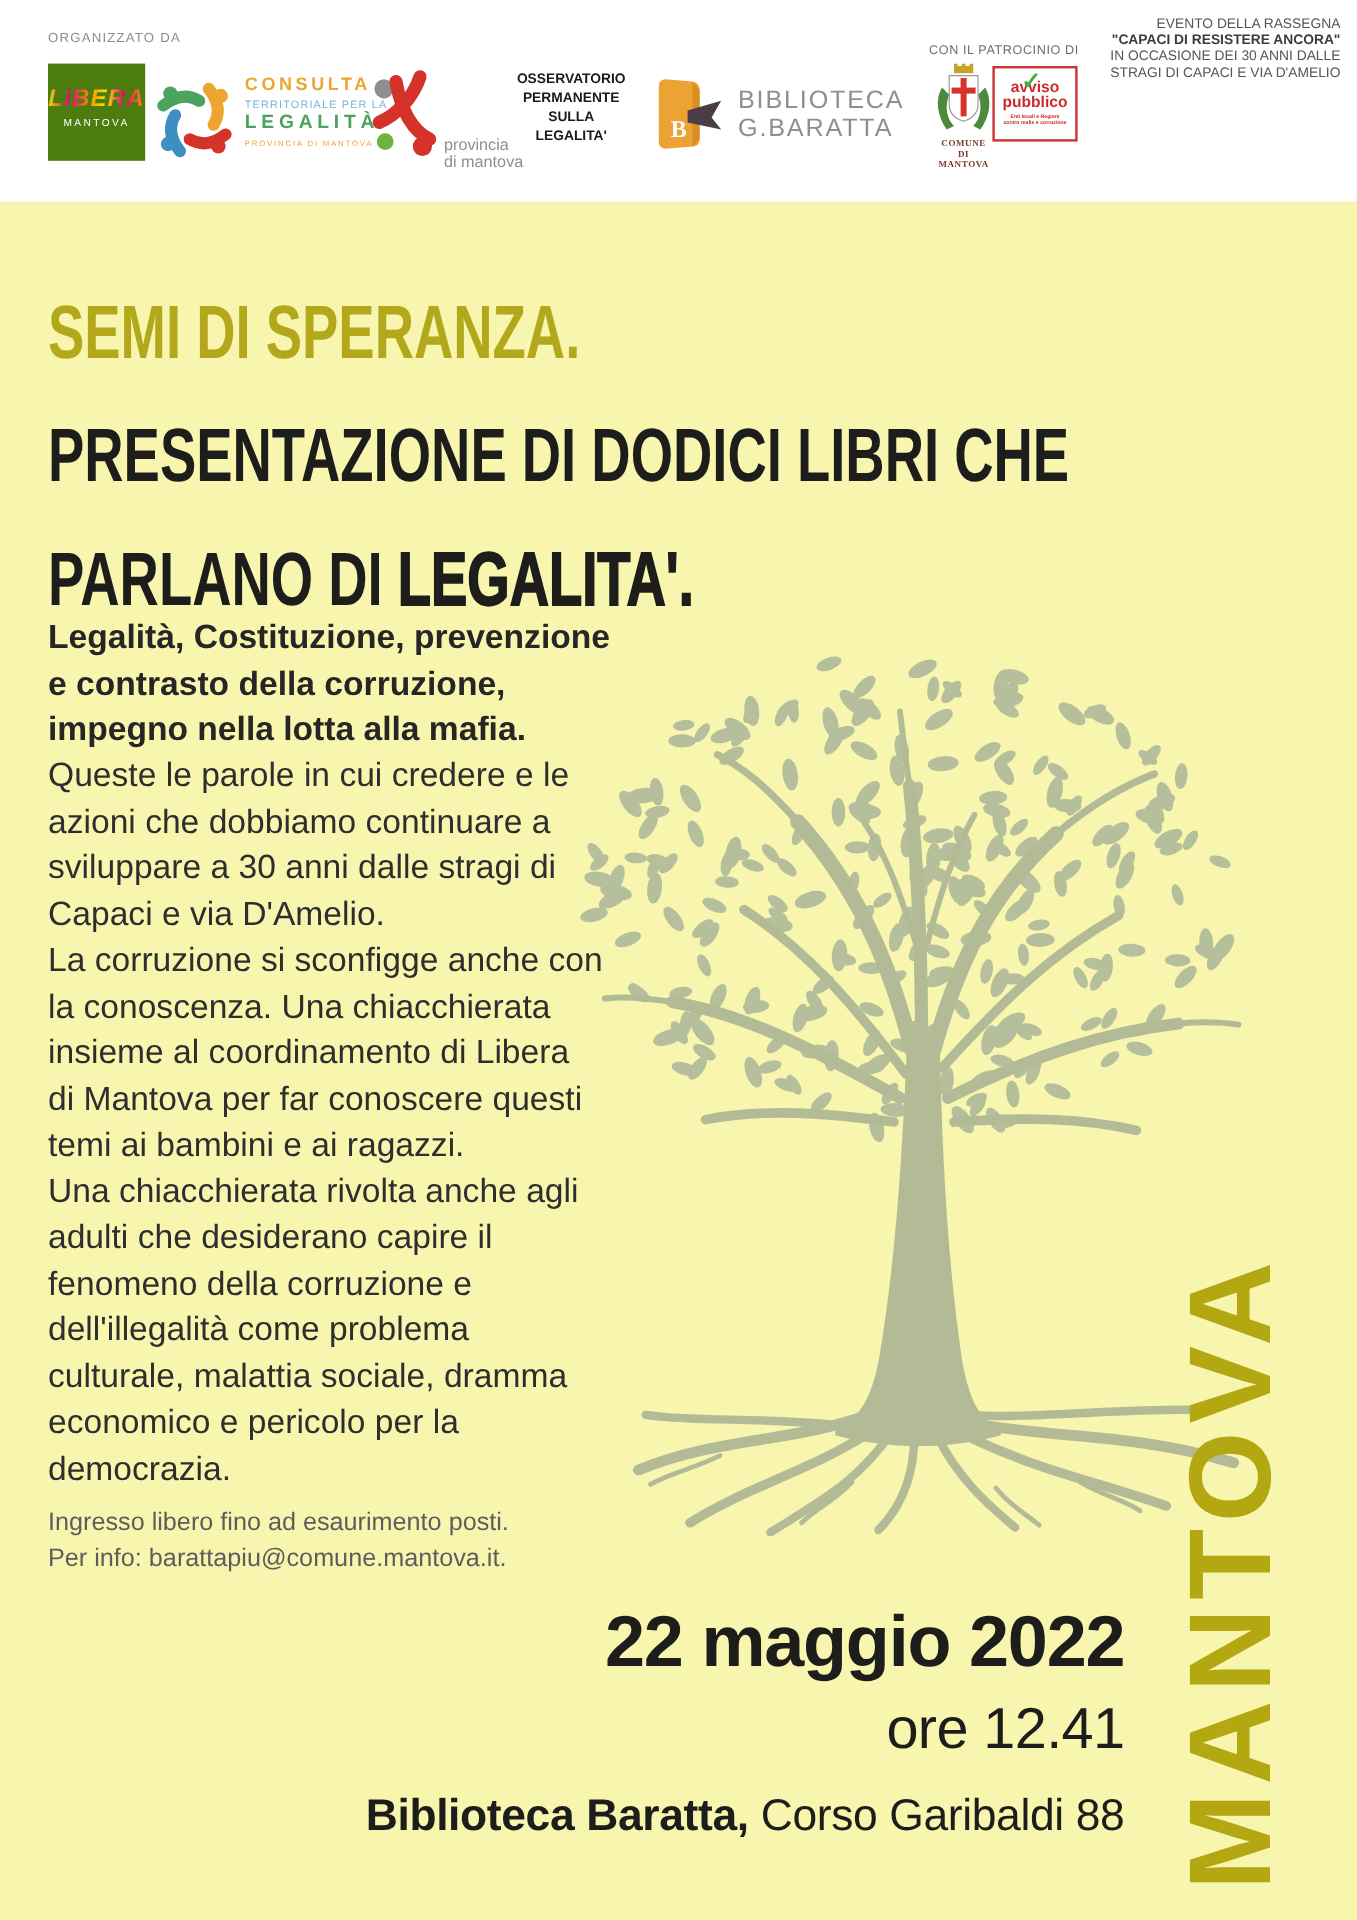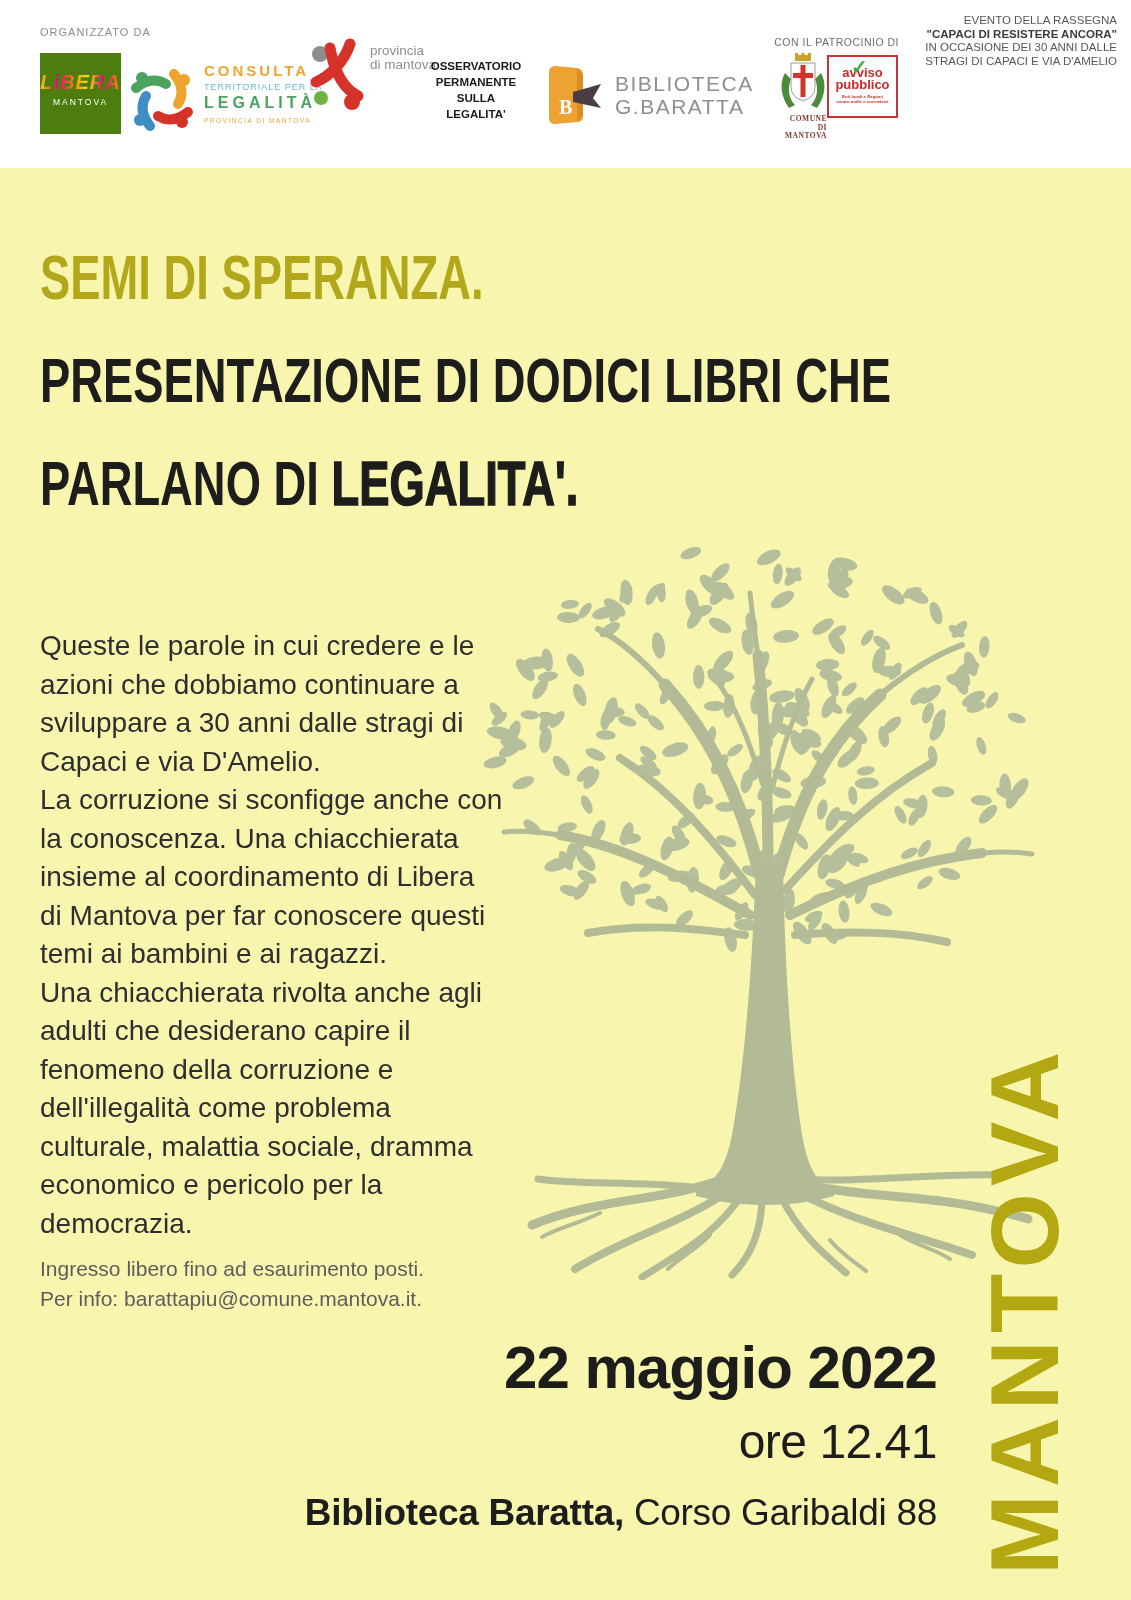--- a/index.html
+++ b/index.html
@@ -14,28 +14,28 @@
   .libera-word{font-style:italic;font-weight:700;font-size:20px;letter-spacing:1px;
       background:linear-gradient(90deg,#e8e100 0%,#e5007d 22%,#f59c00 45%,#ffe600 60%,#e5007d 78%,#f59c00 100%);
       -webkit-background-clip:text;background-clip:text;color:transparent;display:inline-block;}
   .libera-city{color:#ffffff;font-size:8.5px;letter-spacing:2px;margin-top:3px;}
   .consulta{left:128px;top:56px;display:flex;}
   .consulta-text{margin-left:8px;padding-top:6px;}
   .consulta-l1{color:#eda52f;font-weight:700;font-size:15px;letter-spacing:3px;}
   .consulta-l2{color:#6fb6d8;font-size:9px;letter-spacing:1px;margin-top:3px;}
   .consulta-l3{color:#4aa45e;font-weight:700;font-size:16px;letter-spacing:4px;margin-top:2px;}
   .consulta-l4{color:#eda52f;font-size:6.5px;letter-spacing:1.5px;margin-top:5px;}
-  .provincia{left:308px;top:36px;display:flex;}
+  .provincia{left:308px;top:56px;display:flex;align-items:flex-end;}
   .provincia-text{margin-left:4px;margin-top:8px;color:#8f8f8f;font-size:13.5px;line-height:14px;}
   .osservatorio{left:424px;top:58px;width:104px;text-align:center;font-weight:700;font-size:11.5px;
       line-height:16px;color:#1a1a1a;white-space:pre-line;}
   .biblioteca{left:543px;top:64px;display:flex;}
   .biblioteca-text{margin-left:10px;margin-top:8px;color:#8f8f8f;font-size:21px;letter-spacing:1.5px;line-height:23px;}
   .patrocinio-label{left:773px;top:36px;width:126px;text-align:right;font-size:10.5px;color:#6d6d6d;letter-spacing:0.5px;}
-  .comune{left:779px;top:53px;width:48px;text-align:right;}
+  .comune{left:779px;top:53px;width:48px;text-align:center;}
   .comune-text{font-family:"Liberation Serif",serif;font-weight:700;font-size:7.5px;line-height:8.5px;
       color:#7c3b2d;letter-spacing:0.5px;margin-top:2px;white-space:pre-line;}
   .avviso{left:827px;top:55px;width:71px;height:63px;border:2px solid #cb3332;box-sizing:border-box;
       text-align:center;position:absolute;background:#fff;}
   .avviso-word{color:#cc2a28;font-weight:700;font-size:13px;line-height:12px;}
   .avviso-check{position:absolute;left:22px;top:-2px;color:#3fae49;font-size:20px;font-weight:700;}
   .avviso-sub{color:#cc2a28;font-size:4.3px;line-height:5px;margin-top:3px;white-space:pre-line;font-weight:700;}
   .avviso-pad{padding-top:10px;position:relative;}
   .series-note{right:14px;top:14px;text-align:right;font-size:11.5px;line-height:13.5px;color:#57575a;}
   .series-note .b{font-weight:700;color:#3c3c3b;}
@@ -454,20 +454,23 @@
       <path d="M350 705 C 362 720 374 726 386 736" stroke-width="4"></path>
     </g>
   </svg>
 
   <div class="abs title-block">
     <span class="title-line"><span class="tspan olive">SEMI DI SPERANZA.</span></span>
     <span class="title-line"><span class="tspan">PRESENTAZIONE DI DODICI LIBRI CHE</span></span>
     <span class="title-line"><span class="tspan"><span>PARLANO DI </span><span class="tbold">LEGALITA'.</span></span></span>
   </div>
 
+  <div class="abs body-bold">Legalità, Costituzione, prevenzione
+e contrasto della corruzione,
+impegno nella lotta alla mafia.</div>
   <div class="abs body-regular">Queste le parole in cui credere e le
 azioni che dobbiamo continuare a
 sviluppare a 30 anni dalle stragi di
 Capaci e via D'Amelio.
 La corruzione si sconfigge anche con
 la conoscenza. Una chiacchierata
 insieme al coordinamento di Libera
 di Mantova per far conoscere questi
 temi ai bambini e ai ragazzi.
 Una chiacchierata rivolta anche agli

